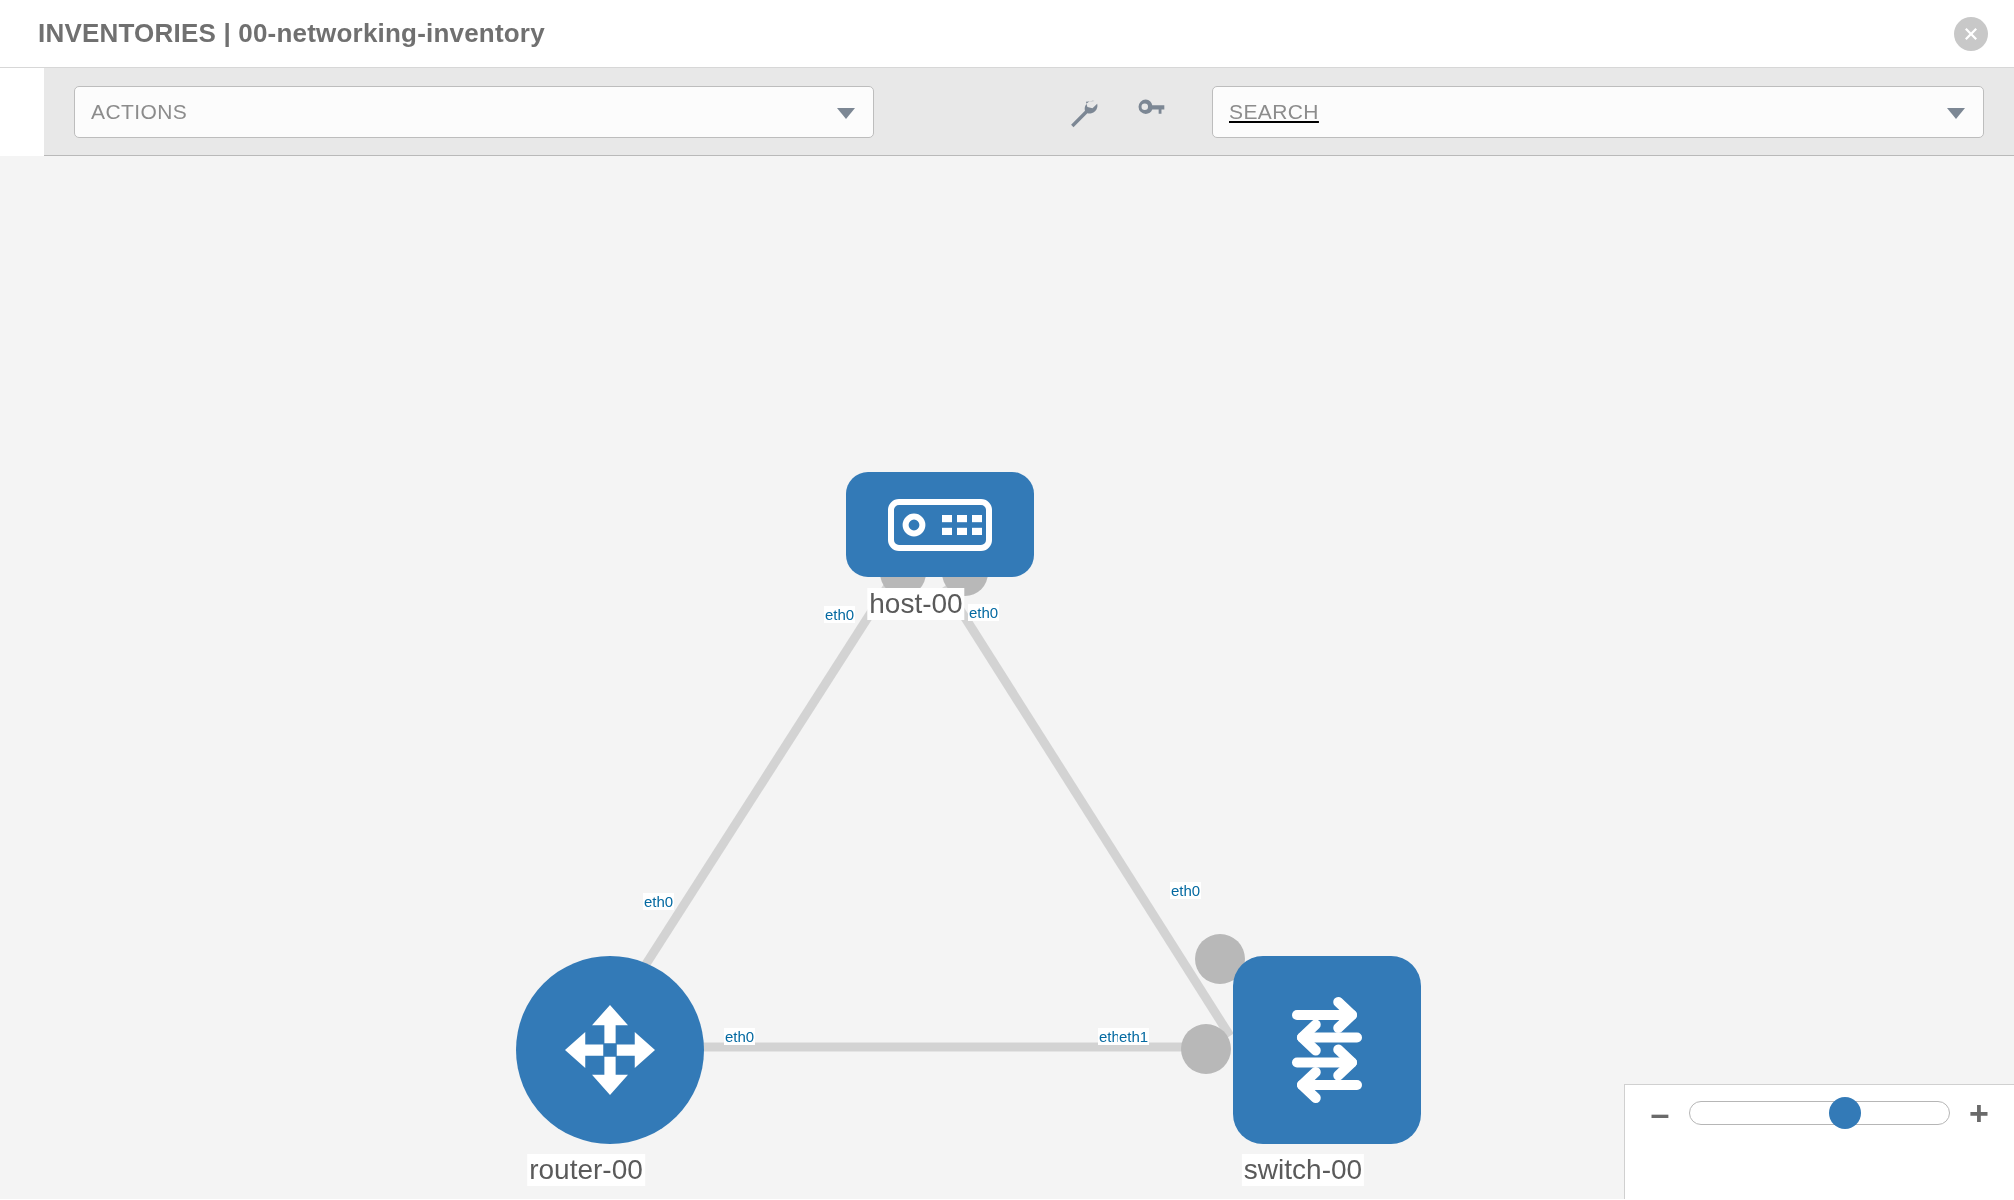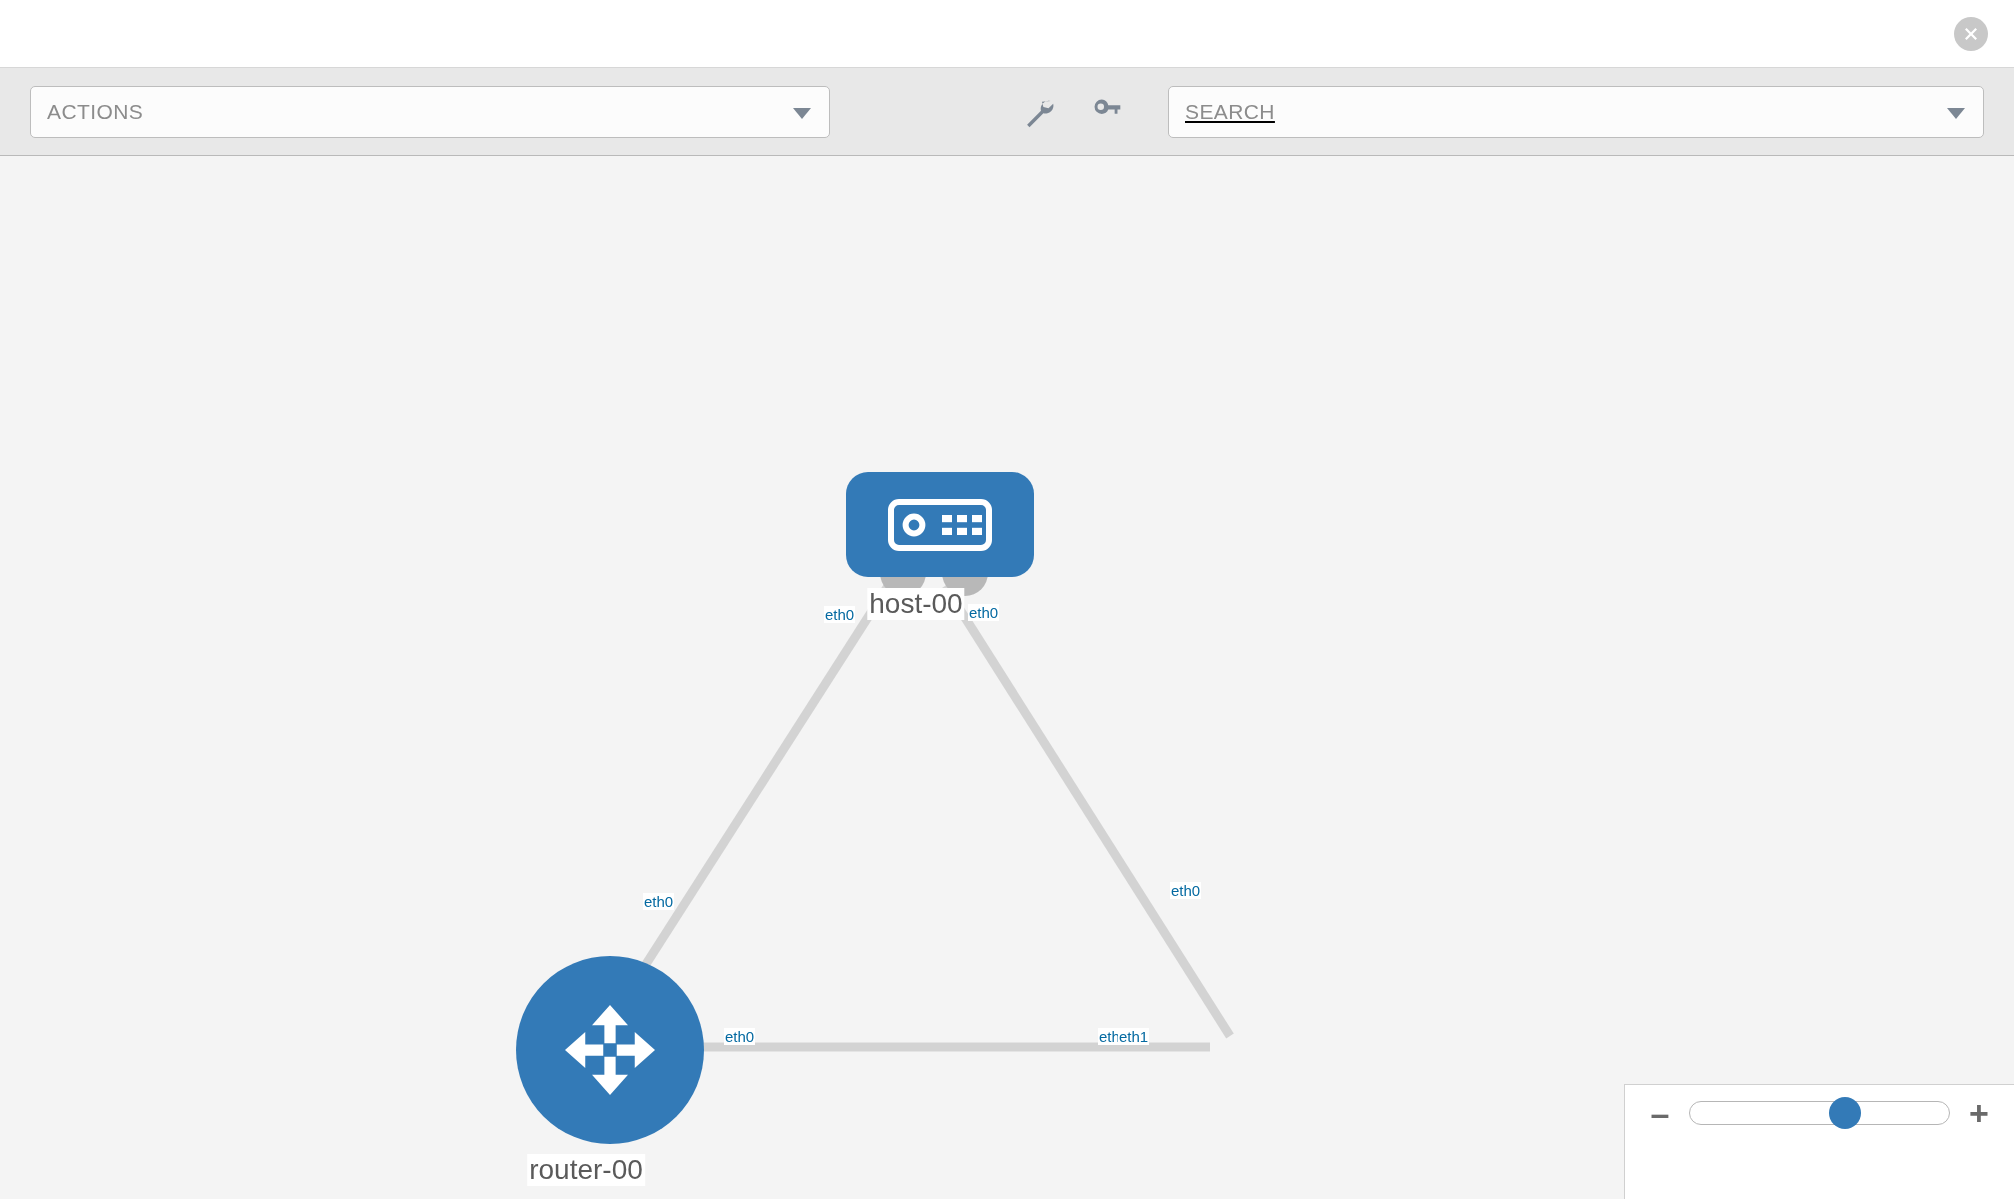--- a/index.html
+++ b/index.html
@@ -43,20 +43,21 @@
   .close-btn svg { display: block; }
 
   
   .toolbar {
     height: 88px;
     background: #e8e8e8;
     border-bottom: 1px solid #b9b9b9;
     display: flex;
     align-items: center;
     padding: 0 30px;
+    margin-left: 44px;
   }
   .select-box {
     position: relative;
     height: 52px;
     background: #fcfcfc;
     border: 1px solid #bdbdbd;
     border-radius: 5px;
     display: flex;
     align-items: center;
     padding: 0 44px 0 16px;
@@ -183,20 +184,21 @@
     border-radius: 50%;
     background: #337ab7;
     transform: translate(-50%, -50%);
     cursor: pointer;
   }
 </style>
 </head>
 <body>
 
 <div class="header">
+  <div class="header-title">INVENTORIES | 00-networking-inventory</div>
   <div class="close-btn">
     <svg width="20" height="20" viewBox="0 0 20 20">
       <path d="M5.6 4.0 L10 8.4 L14.4 4.0 L16 5.6 L11.6 10 L16 14.4 L14.4 16 L10 11.6 L5.6 16 L4 14.4 L8.4 10 L4 5.6 Z" fill="#ffffff"></path>
     </svg>
   </div>
 </div>
 
 <div class="toolbar">
   <div class="select-box select-actions">
     <span class="select-text">ACTIONS</span>
@@ -252,20 +254,39 @@
           <path d="M24 4 L32 13 L26.5 13 L26.5 21 L21.5 21 L21.5 13 L16 13 Z"></path>
           <path d="M24 44 L16 35 L21.5 35 L21.5 27 L26.5 27 L26.5 35 L32 35 Z"></path>
           <path d="M4 24 L13 16 L13 21.5 L21 21.5 L21 26.5 L13 26.5 L13 32 Z"></path>
           <path d="M44 24 L35 32 L35 26.5 L27 26.5 L27 21.5 L35 21.5 L35 16 Z"></path>
         </g>
       </svg>
     </div>
     <div class="node-label" style="top:198px;">router-00</div>
   </div>
 
+  <div class="node" style="left:1209px; top:800px; width:188px; height:188px;">
+    <div class="port-nub" style="left:-14px; top:-22px; width:50px; height:50px;"></div>
+    <div class="port-nub" style="left:-28px; top:68px; width:50px; height:50px;"></div>
+    <div class="node-shape" style="width:188px; height:188px; border-radius:30px;">
+      <svg width="120" height="120" viewBox="0 0 48 48">
+        <g stroke="#ffffff" stroke-width="4" fill="none" stroke-linecap="round" stroke-linejoin="round">
+          <path d="M12 10 H34"></path>
+            <path d="M28.5 4.8 L34 10 L28.5 15.2"></path>
+          <path d="M36 19 H14"></path>
+            <path d="M19.5 13.8 L14 19 L19.5 24.2"></path>
+          <path d="M12 29 H34"></path>
+            <path d="M28.5 23.8 L34 29 L28.5 34.2"></path>
+          <path d="M36 38 H14"></path>
+            <path d="M19.5 32.8 L14 38 L19.5 43.2"></path>
+        </g>
+      </svg>
+    </div>
+    <div class="node-label" style="top:198px;">switch-00</div>
+  </div>
 
   <div class="edge-label" style="left:824px; top:450px;">eth0</div>
   <div class="edge-label" style="left:968px; top:448px;">eth0</div>
   <div class="edge-label" style="left:643px; top:737px;">eth0</div>
   <div class="edge-label" style="left:1170px; top:726px;">eth0</div>
   <div class="edge-label" style="left:724px; top:872px;">eth0</div>
   <div class="edge-label" style="left:1098px; top:872px;">eth0</div>
   <div class="edge-label" style="left:1118px; top:872px; z-index:6;">eth1</div>
 
   <div class="zoom-panel">

